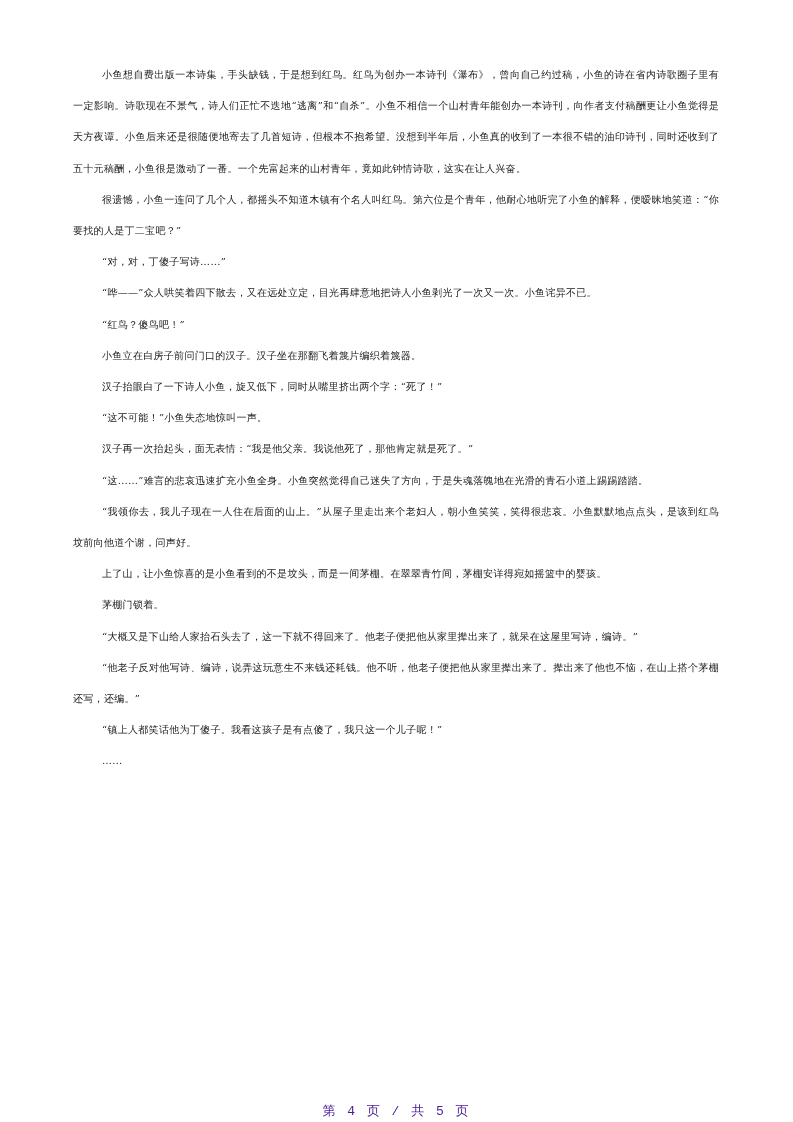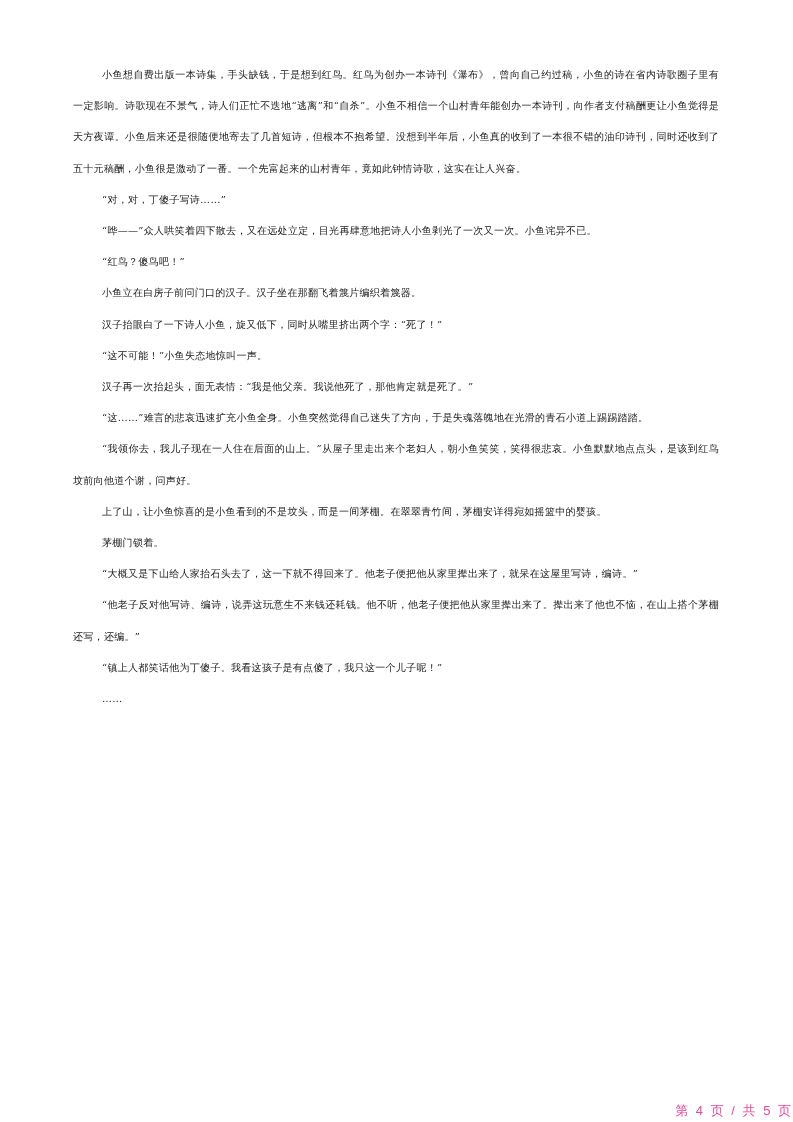--- a/index.html
+++ b/index.html
@@ -2,28 +2,29 @@
 <html><head>
 <meta charset="utf-8">
 <style>
   html, body { margin: 0; padding: 0; background: #ffffff; }
   body { width: 793px; height: 1122px; position: relative; overflow: hidden;
          font-family: "DejaVu Serif", "Liberation Serif", serif; color: #1a1a1a; }
   .page { position: absolute; left: 73px; top: 59px; width: 646px; }
   .para { margin: 0; font-size: 10px; line-height: 31.2px; text-align: justify;
           text-justify: inter-character; letter-spacing: 0.3px; }
   .para.indent { text-indent: 29px; }
-  .footer { position: absolute; left: 0; right: 0; top: 1102px; text-align: right;
-            font-size: 13px; font-family: Liberation Sans, sans-serif; color: #ec4899; letter-spacing: 2px; }
+  .footer { position: absolute; left: 0; right: 0; top: 1102px; text-align: center;
+            font-size: 13px; font-family: Liberation Mono, monospace; color: #4c1d95; letter-spacing: 2px; }
 </style>
 </head>
 <body>
 
 <div class="page">
   <p class="para indent">小鱼想自费出版一本诗集，手头缺钱，于是想到红鸟。红鸟为创办一本诗刊《瀑布》，曾向自己约过稿，小鱼的诗在省内诗歌圈子里有一定影响。诗歌现在不景气，诗人们正忙不迭地“逃离”和“自杀”。小鱼不相信一个山村青年能创办一本诗刊，向作者支付稿酬更让小鱼觉得是天方夜谭。小鱼后来还是很随便地寄去了几首短诗，但根本不抱希望。没想到半年后，小鱼真的收到了一本很不错的油印诗刊，同时还收到了五十元稿酬，小鱼很是激动了一番。一个先富起来的山村青年，竟如此钟情诗歌，这实在让人兴奋。</p>
+  <p class="para indent">很遗憾，小鱼一连问了几个人，都摇头不知道木镇有个名人叫红鸟。第六位是个青年，他耐心地听完了小鱼的解释，便暧昧地笑道：“你要找的人是丁二宝吧？”</p>
   <p class="para indent">“对，对，丁傻子写诗……”</p>
   <p class="para indent">“哗——”众人哄笑着四下散去，又在远处立定，目光再肆意地把诗人小鱼剥光了一次又一次。小鱼诧异不已。</p>
   <p class="para indent">“红鸟？傻鸟吧！”</p>
   <p class="para indent">小鱼立在白房子前问门口的汉子。汉子坐在那翻飞着篾片编织着篾器。</p>
   <p class="para indent">汉子抬眼白了一下诗人小鱼，旋又低下，同时从嘴里挤出两个字：“死了！”</p>
   <p class="para indent">“这不可能！”小鱼失态地惊叫一声。</p>
   <p class="para indent">汉子再一次抬起头，面无表情：“我是他父亲。我说他死了，那他肯定就是死了。”</p>
   <p class="para indent">“这……”难言的悲哀迅速扩充小鱼全身。小鱼突然觉得自己迷失了方向，于是失魂落魄地在光滑的青石小道上踢踢踏踏。</p>
   <p class="para indent">“我领你去，我儿子现在一人住在后面的山上。”从屋子里走出来个老妇人，朝小鱼笑笑，笑得很悲哀。小鱼默默地点点头，是该到红鸟坟前向他道个谢，问声好。</p>
   <p class="para indent">上了山，让小鱼惊喜的是小鱼看到的不是坟头，而是一间茅棚。在翠翠青竹间，茅棚安详得宛如摇篮中的婴孩。</p>

